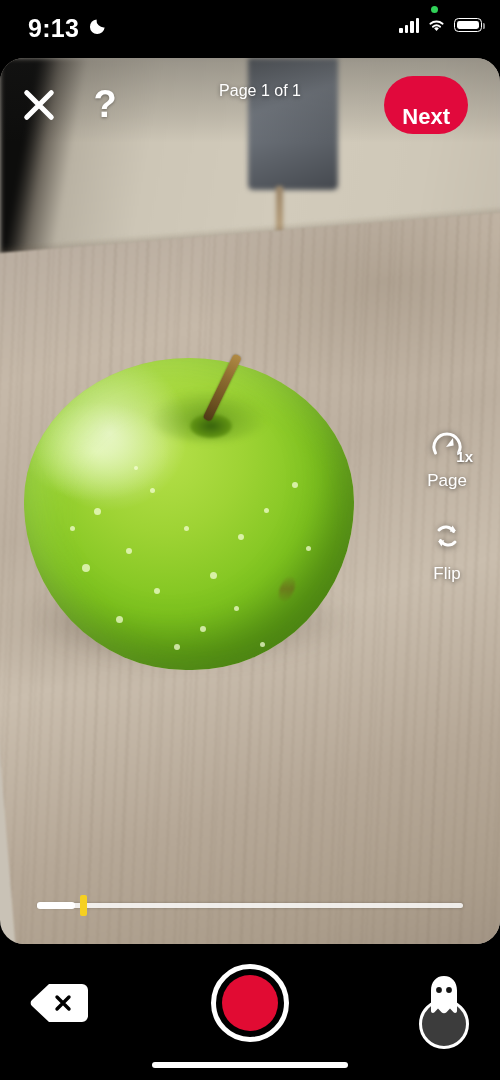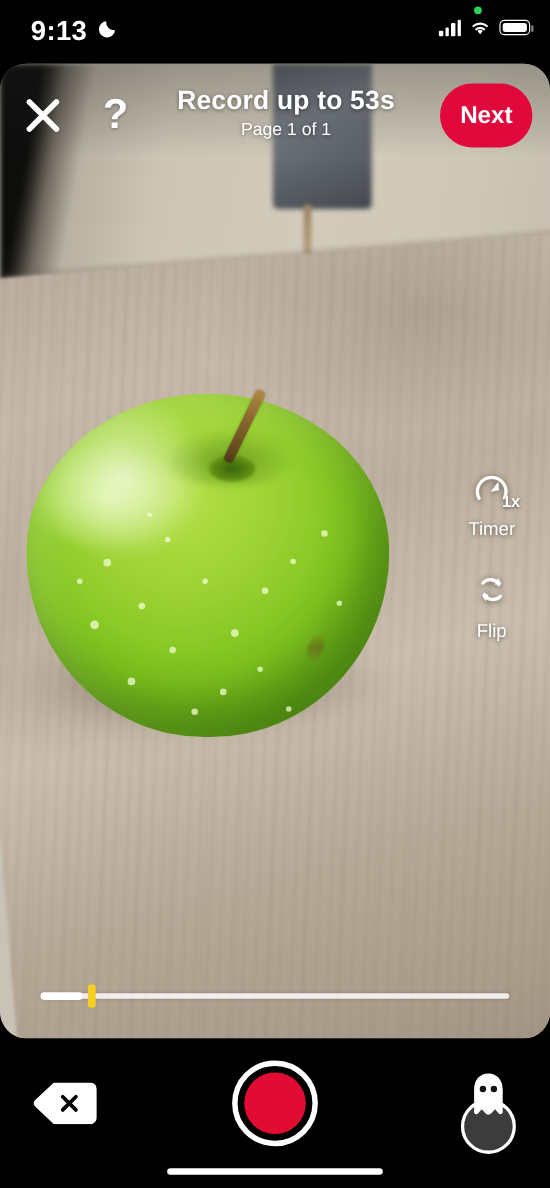--- a/index.html
+++ b/index.html
@@ -142,24 +142,24 @@
   .hdr-titles { position:absolute; left:130px; right:110px; top:20px; text-align:center; }
   .hdr-title {
     color:#fff; font-size:24px; font-weight:700; letter-spacing:.2px;
     text-shadow:0 1px 4px rgba(0,0,0,.45);
   }
   .hdr-sub {
     color:#fff; font-size:16px; font-weight:400; margin-top:4px;
     text-shadow:0 1px 4px rgba(0,0,0,.45);
   }
   .hdr-next {
-    position:absolute; right:16px; top:18px; min-width:78px; height:58px;
+    position:absolute; right:32px; top:18px; min-width:78px; height:58px;
     background:#E1093C; border-radius:29px; color:#fff;
     font-size:22px; font-weight:600; line-height:58px; text-align:center;
-    padding:0 18px; border:none; font-family:inherit;
+    padding:12px 18px; border:none; font-family:inherit;
   }
 
   
   .rail { position:absolute; right:6px; top:420px; width:94px; z-index:30; }
   .rail-item { width:94px; margin-bottom:22px; text-align:center; }
   .rail-ico { width:94px; height:46px; display:flex; align-items:center; justify-content:center; position:relative;text-align:right; }
   .rail-lbl {
     color:#fff; font-size:17px; font-weight:500; margin-top:5px;
     text-shadow:0 1px 4px rgba(0,0,0,.55);
   }
@@ -275,37 +275,36 @@
         </span>
     </div>
   </div>
 
   <div class="header">
     <svg class="hdr-close" viewBox="0 0 24 24">
       <path d="M5 5l14 14M19 5L5 19" stroke="#fff" stroke-width="2.9" stroke-linecap="round"></path>
     </svg>
     <div class="hdr-help">?</div>
     <div class="hdr-titles">
-      <div class="hdr-title">Record up to 53s</div>
       <div class="hdr-sub">Page 1 of 1</div>
     </div>
     <button class="hdr-next" style="background: rgb(225, 9, 60);">Next</button>
   </div>
 
   <div class="rail">
 
     <div class="rail-item">
       <div class="rail-ico">
         <svg class="ico-svg" width="40" height="40" viewBox="0 0 40 40">
           <path d="M8.5 30A13 13 0 1 1 31.5 30" stroke="#fff" stroke-width="3" fill="none" stroke-linecap="round"></path>
           <path d="M19 24l7-9 0.6 7.6z" fill="#fff"></path>
         </svg>
         <span class="speed-x">1x</span>
       </div>
-      <div class="rail-lbl">Timer</div>
+      <div class="rail-lbl">Page</div>
     </div>
 
 
 
     <div class="rail-item">
       <div class="rail-ico">
         <svg class="ico-svg" width="40" height="40" viewBox="0 0 40 40">
           <path d="M12 14a9 9 0 0 1 14.5 1.5" stroke="#fff" stroke-width="3" fill="none" stroke-linecap="round"></path>
           <path d="M28 26a9 9 0 0 1-14.5-1.5" stroke="#fff" stroke-width="3" fill="none" stroke-linecap="round"></path>
           <path d="M25.5 9.5l3.5 5.5-6.2 0.7z" fill="#fff"></path>

